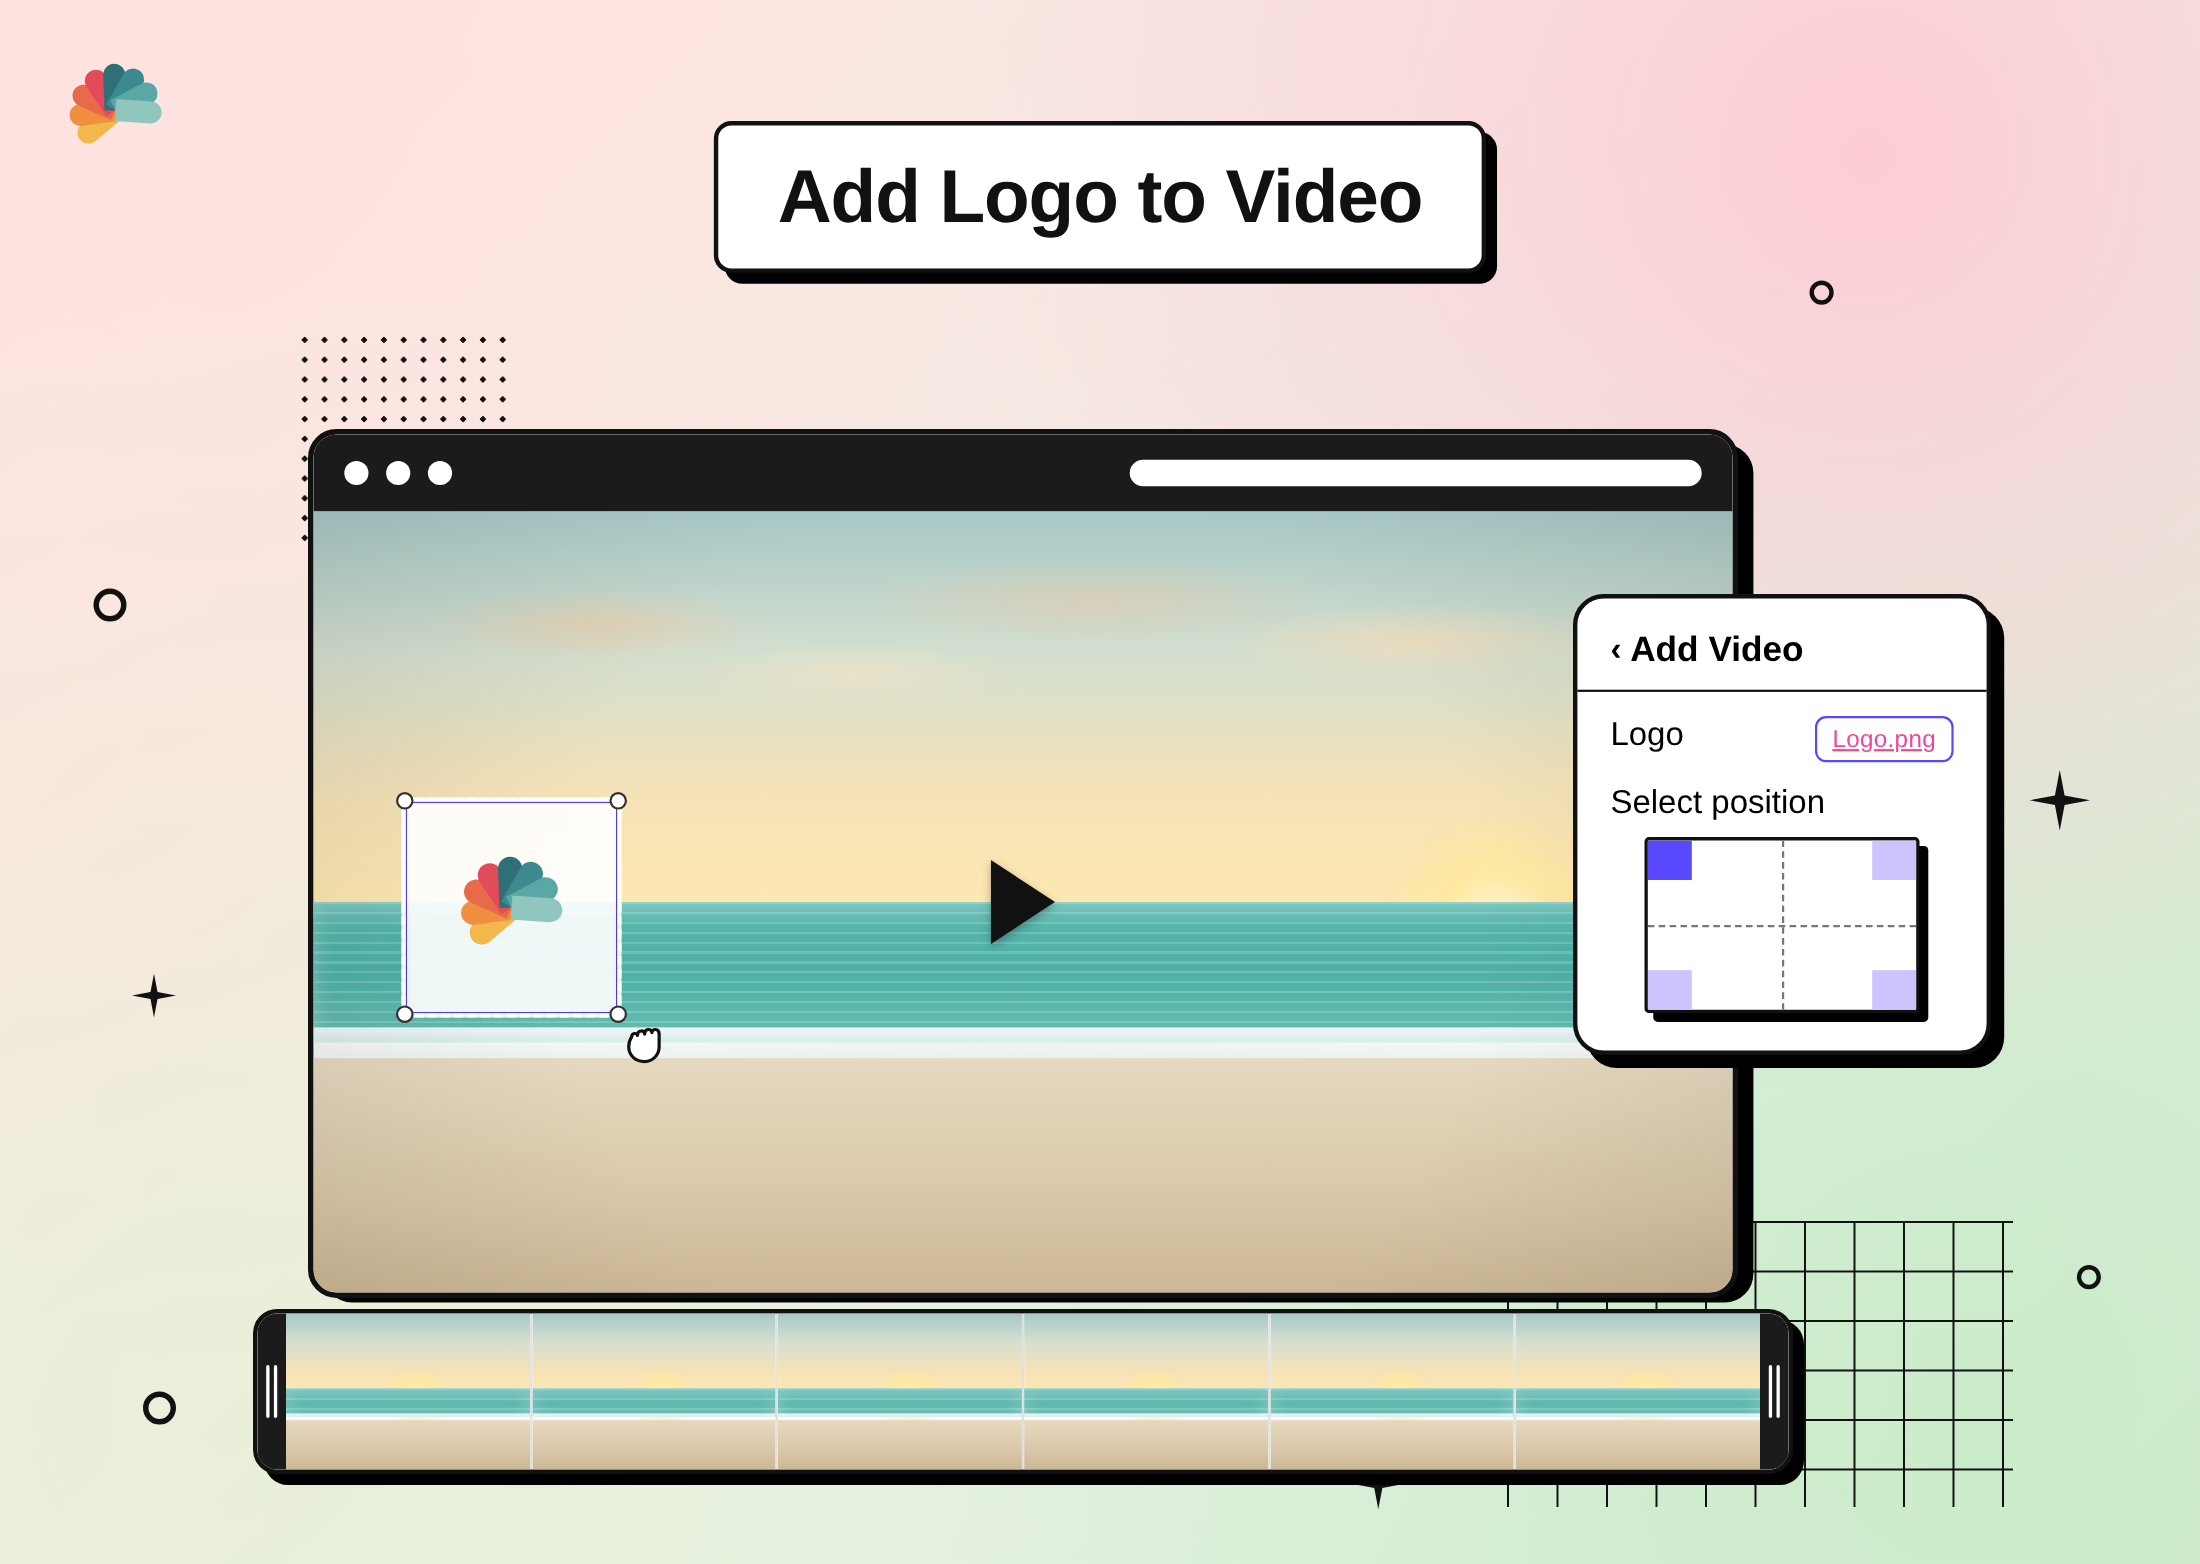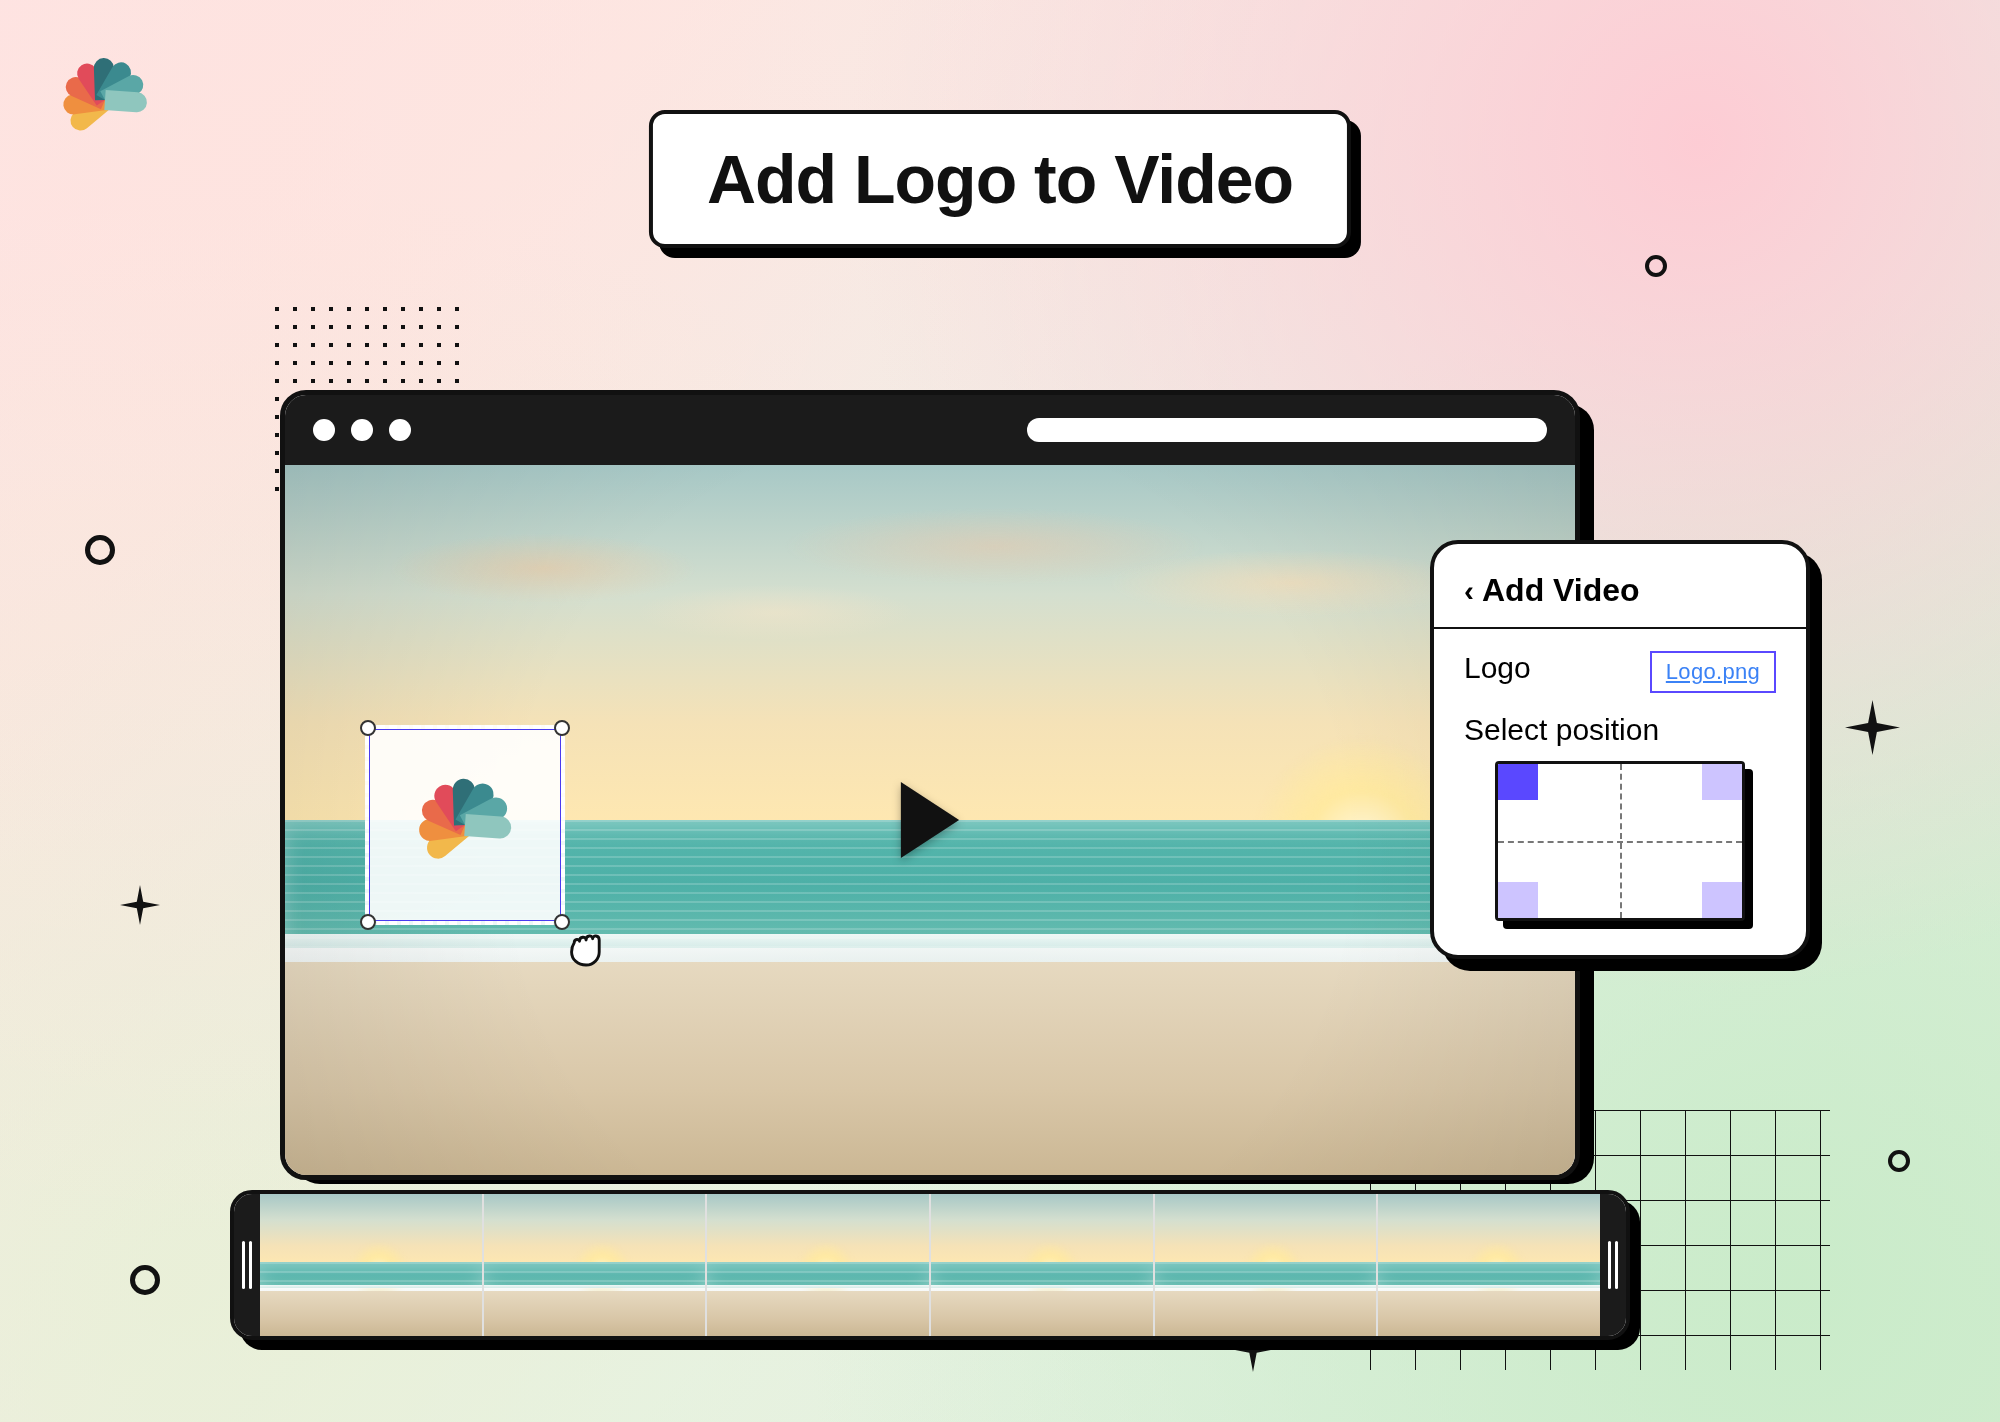--- a/index.html
+++ b/index.html
@@ -122,21 +122,21 @@
 
 
 .panel-wrap { position:absolute; left:1430px; top:540px; width:380px; }
 .panel-shadow { position:absolute; inset:0; transform:translate(12px,12px); background:#000; border-radius:28px; }
 .panel { position:relative; background:#fff; border:4px solid #111; border-radius:28px; padding:28px 30px 34px; }
 .panel-head { display:flex; align-items:center; gap:8px; font-size:32px; font-weight:700; margin-bottom:18px;}
 .panel-head .chev{font-size:30px;line-height:1;}
 .panel hr{border:none;border-top:2.5px solid #111;margin:4px -30px 22px;}
 .prow { display:flex; align-items:flex-start; gap:14px; margin-bottom:20px;}
 .plabel { font-size:30px; font-weight:500; min-width:86px;}
-.chip { border:2px solid #5a48ff; color:#3b82f6; padding:6px 14px; border-radius:0; font-size:22px; letter-spacing:0.3px;}
+.chip { border:2px solid #5a48ff; color:#ec4899; padding:6px 14px; border-radius:10px; font-size:22px; letter-spacing:0.3px;}
 .chip.u { text-decoration: underline; margin-left:auto;}
 .chips { display:flex; gap:12px; margin-left:auto;}
 .sect-label{font-size:30px;font-weight:500;margin:6px 0 14px;}
 
 
 .pos-wrap{position:relative;width:250px;margin:0 auto;}
 .pos-shadow{position:absolute;inset:0;transform:translate(8px,8px);background:#000;border-radius:4px;}
 .pos-box{position:relative;border:3px solid #111;background:#fff;height:160px;border-radius:4px;overflow:hidden;}
 .pos-box .dash-h{position:absolute;left:0;right:0;top:50%;border-top:2.5px dashed #777;}
 .pos-box .dash-v{position:absolute;top:0;bottom:0;left:50%;border-left:2.5px dashed #777;}

